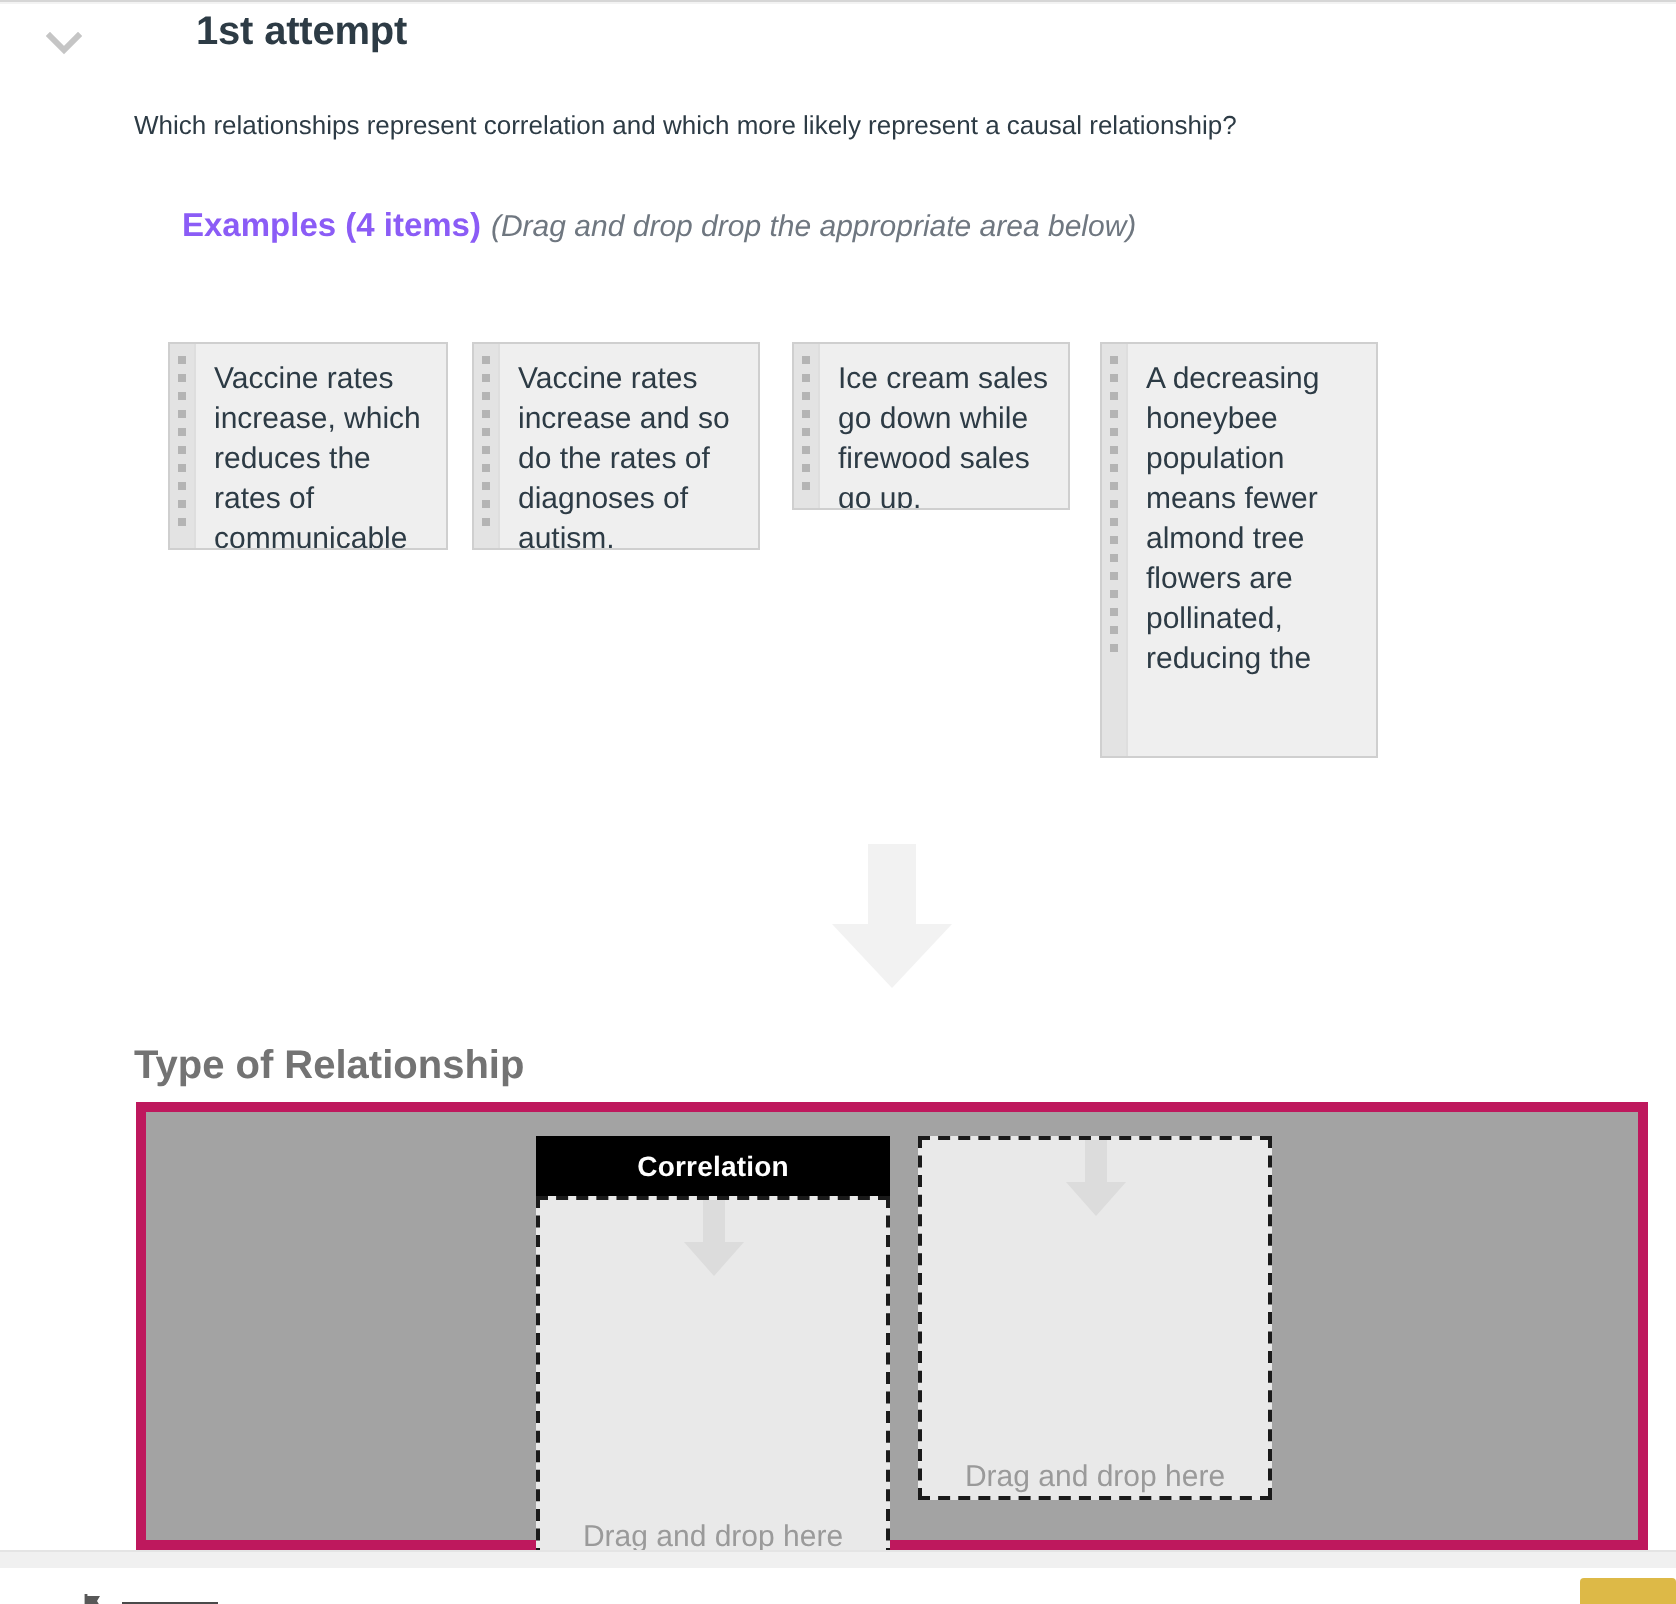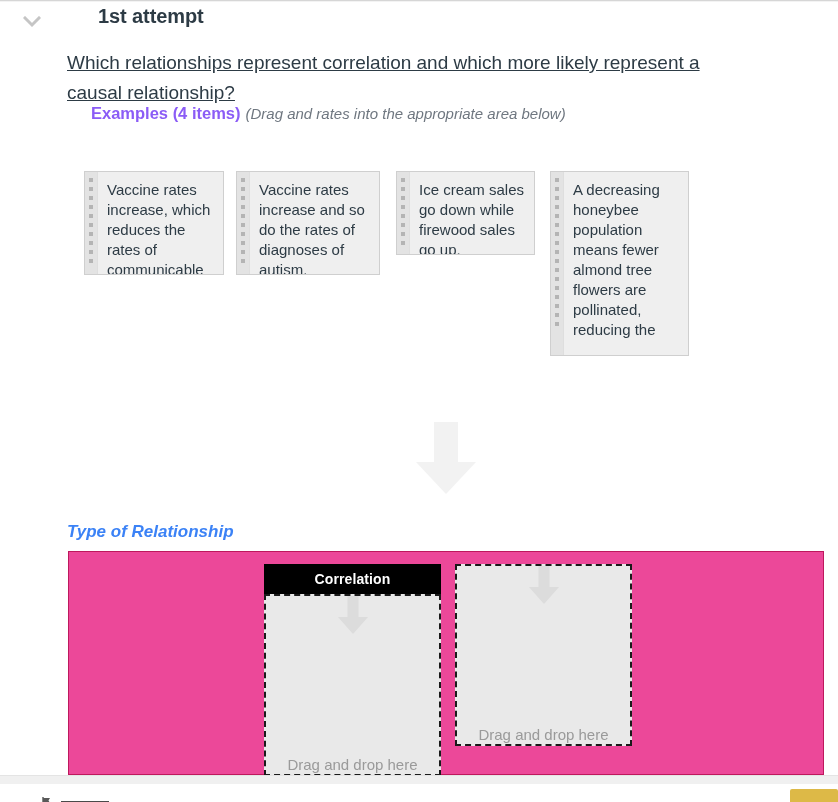--- a/index.html
+++ b/index.html
@@ -57,24 +57,23 @@
     white-space: nowrap;
     margin-left: 32px;
   }
 
   
   .question-text {
     position: absolute;
     left: 67px;
     top: 48px;
     width: 660px;
-    font-size: 19px;
+    font-size: 13px;
     line-height: 30px;
     color: #2d3b45;
-    text-decoration: underline;
   }
   .examples-line {
     position: absolute;
     left: 91px;
     top: 102px;
     width: 700px;
     font-size: 16px;
     line-height: 22px;
     white-space: nowrap;
   }
@@ -142,35 +141,34 @@
     top: 422px;
     width: 60px;
     height: 72px;
   }
 
   
   .section-label {
     position: absolute;
     left: 67px;
     top: 522px;
-    font-size: 17px;
+    font-size: 20px;
     font-weight: bold;
-    color: #3b82f6;
+    color: #737373;
     white-space: nowrap;
-    font-style: italic;
   }
   .dropzone-container {
     position: absolute;
     left: 68px;
     top: 551px;
     width: 756px;
     height: 224px;
     box-sizing: border-box;
-    border: 1px solid #be185d;
-    background: #ec4899;
+    border: 5px solid #be185d;
+    background: #a3a3a3;
     padding-left: 15px;
   }
   .dropzone-col {
     position: absolute;
     top: 12px;
     width: 177px;
   }
   .dropzone-col.col-0 { left: 195px; }
   .dropzone-col.col-1 { left: 386px; }
   .dropzone-head {
@@ -271,21 +269,21 @@
   <div class="chevron-toggle">
     <svg width="18" height="12" viewBox="0 0 18 12" aria-hidden="true">
       <path d="M2 2 L9 9 L16 2" fill="none" stroke="#c5c5c5" stroke-width="3" stroke-linecap="square"></path>
     </svg>
   </div>
   <div class="attempt-title">1st attempt</div>
 </div>
 
 <div class="question-text">Which relationships represent correlation and which more likely represent a causal relationship?</div>
 <div class="examples-line">
-  <span class="examples-label">Examples (4 items)</span><span class="examples-hint">(Drag and rates into the appropriate area below)</span>
+  <span class="examples-label">Examples (4 items)</span><span class="examples-hint">(Drag and drop drop the appropriate area below)</span>
 </div>
 
 <div class="cards-layer" id="cards-layer">
     <div class="drag-card" style="left: 84px; top: 171px; width: 140px; height: 104px;">
       <div class="drag-handle">
         <i></i>
         <i></i>
         <i></i>
         <i></i>
         <i></i>
@@ -318,21 +316,21 @@
         <i></i>
         <i></i>
         <i></i>
         <i></i>
         <i></i>
         <i></i>
         <i></i>
       </div>
       <div class="drag-card-text">Vaccine rates increase and so do the rates of diagnoses of autism.</div>
     </div>
-    <div class="drag-card" style="left: 550px; top: 171px; width: 139px; height: 185px;">
+    <div class="drag-card" style="left: 550px; top: 171px; width: 139px; height: 208px;">
       <div class="drag-handle">
         <i></i>
         <i></i>
         <i></i>
         <i></i>
         <i></i>
         <i></i>
         <i></i>
         <i></i>
         <i></i>

